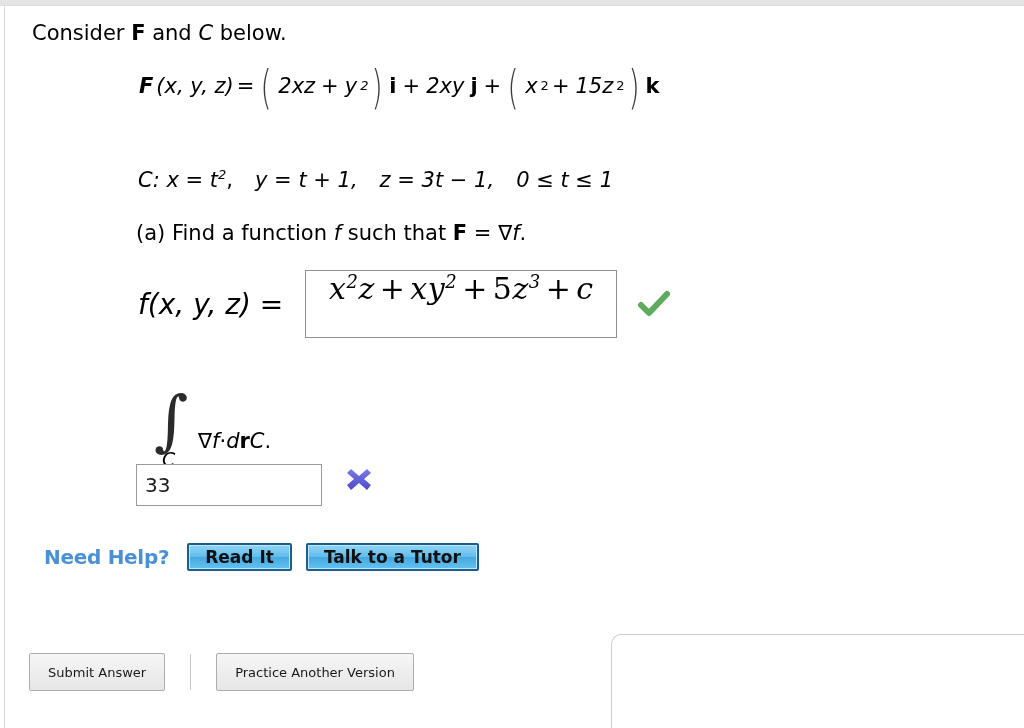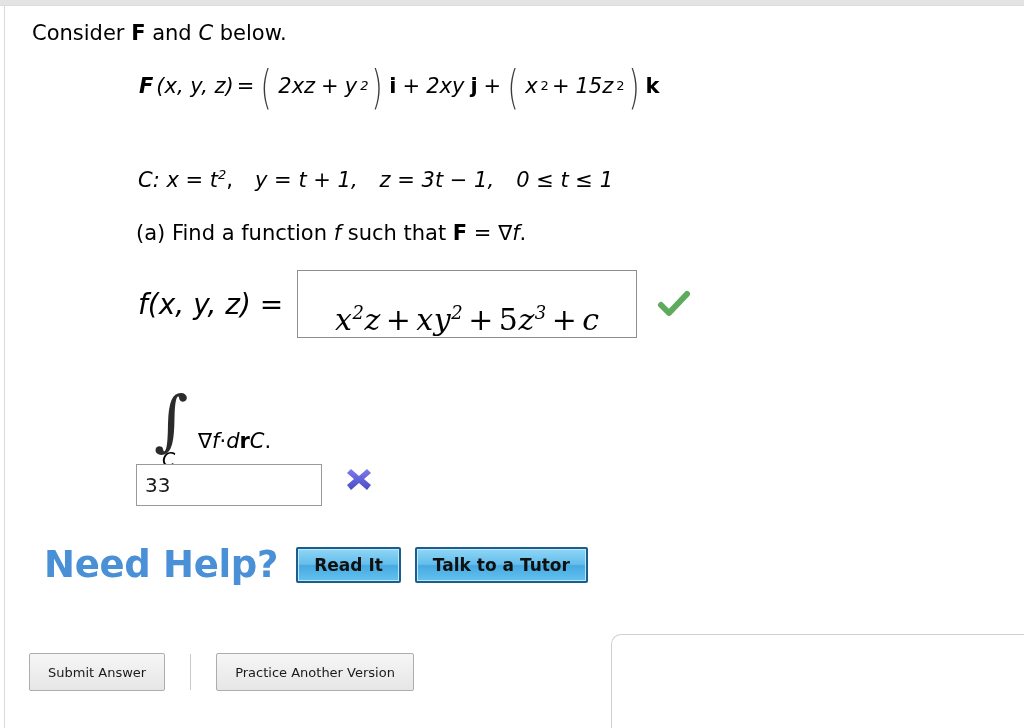--- a/index.html
+++ b/index.html
@@ -91,28 +91,29 @@
     display: flex;
     align-items: center;
     white-space: nowrap;
   }
   .f-label {
     font-size: 28px;
     padding-right: 14px;
   }
   .answer-box {
     box-sizing: border-box;
-    width: 340px;
+    width: 312px;
     height: 68px;
     border: 1px solid #8e8e8e;
     background: #ffffff;
     display: flex;
-    align-items: flex-end;
+    align-items: flex-start;
     justify-content: center;
     padding: 0 14px;
+    margin-left: 8px;
   }
   .answer-math {
     font-family: "DejaVu Serif", serif;
     font-size: 30px;
     font-style: italic;
     letter-spacing: 0.5px;
   }
   .answer-math sup.sm { font-size: 0.6em; }
   .answer-math .op {
     font-style: normal;
@@ -185,29 +186,29 @@
   }
 
   
   .help-row {
     position: absolute;
     left: 44px; top: 543px;
     display: flex;
     align-items: center;
   }
   .help-label {
-    font-size: 37px;
+    font-size: 20px;
     font-weight: bold;
     color: #4a90d6;
     letter-spacing: -0.3px;
     margin-right: 18px;
   }
   .help-btn {
     box-sizing: border-box;
-    height: 36px;
+    height: 28px;
     padding: 0 16px;
     border: 2px solid #1b5e8e;
     border-radius: 2px;
     background: linear-gradient(to bottom, #8fd6f6 0%, #63bdeb 48%, #46a9e0 52%, #63c2ef 100%);
     box-shadow: inset 0 0 0 1px #bfe7fb;
     color: #101010;
     font-size: 17px;
     font-weight: bold;
     display: flex;
     align-items: center;

